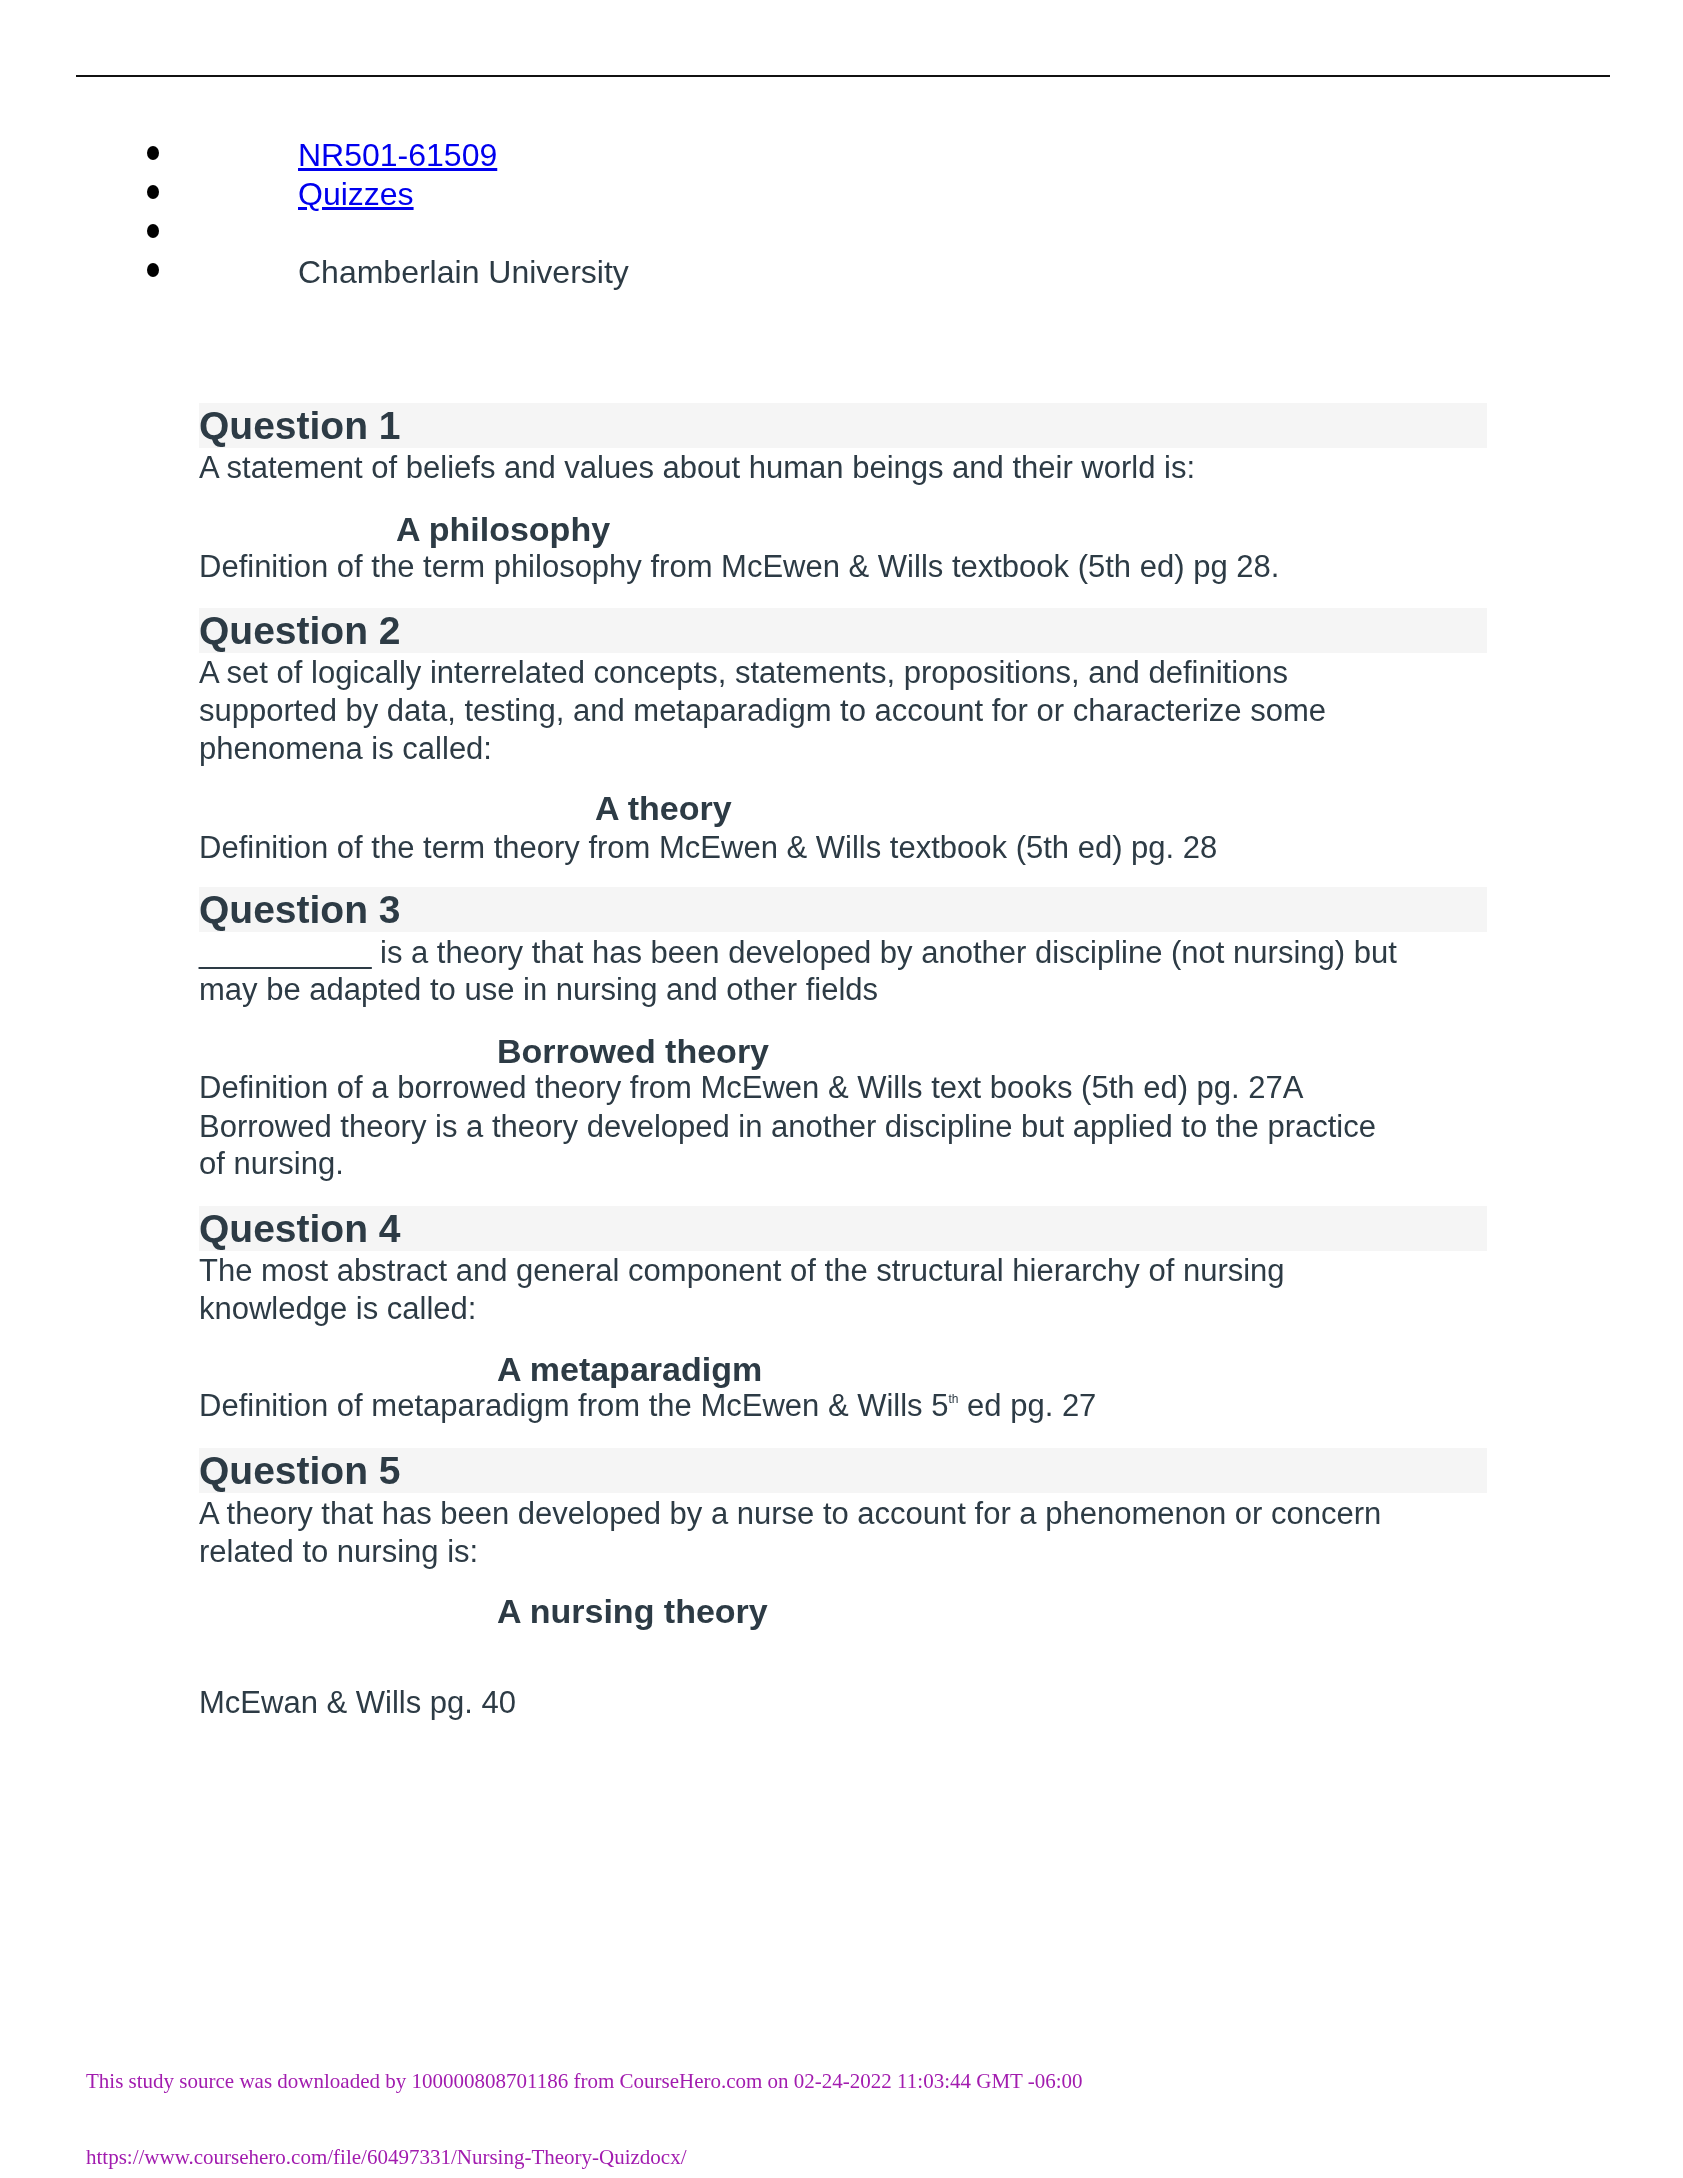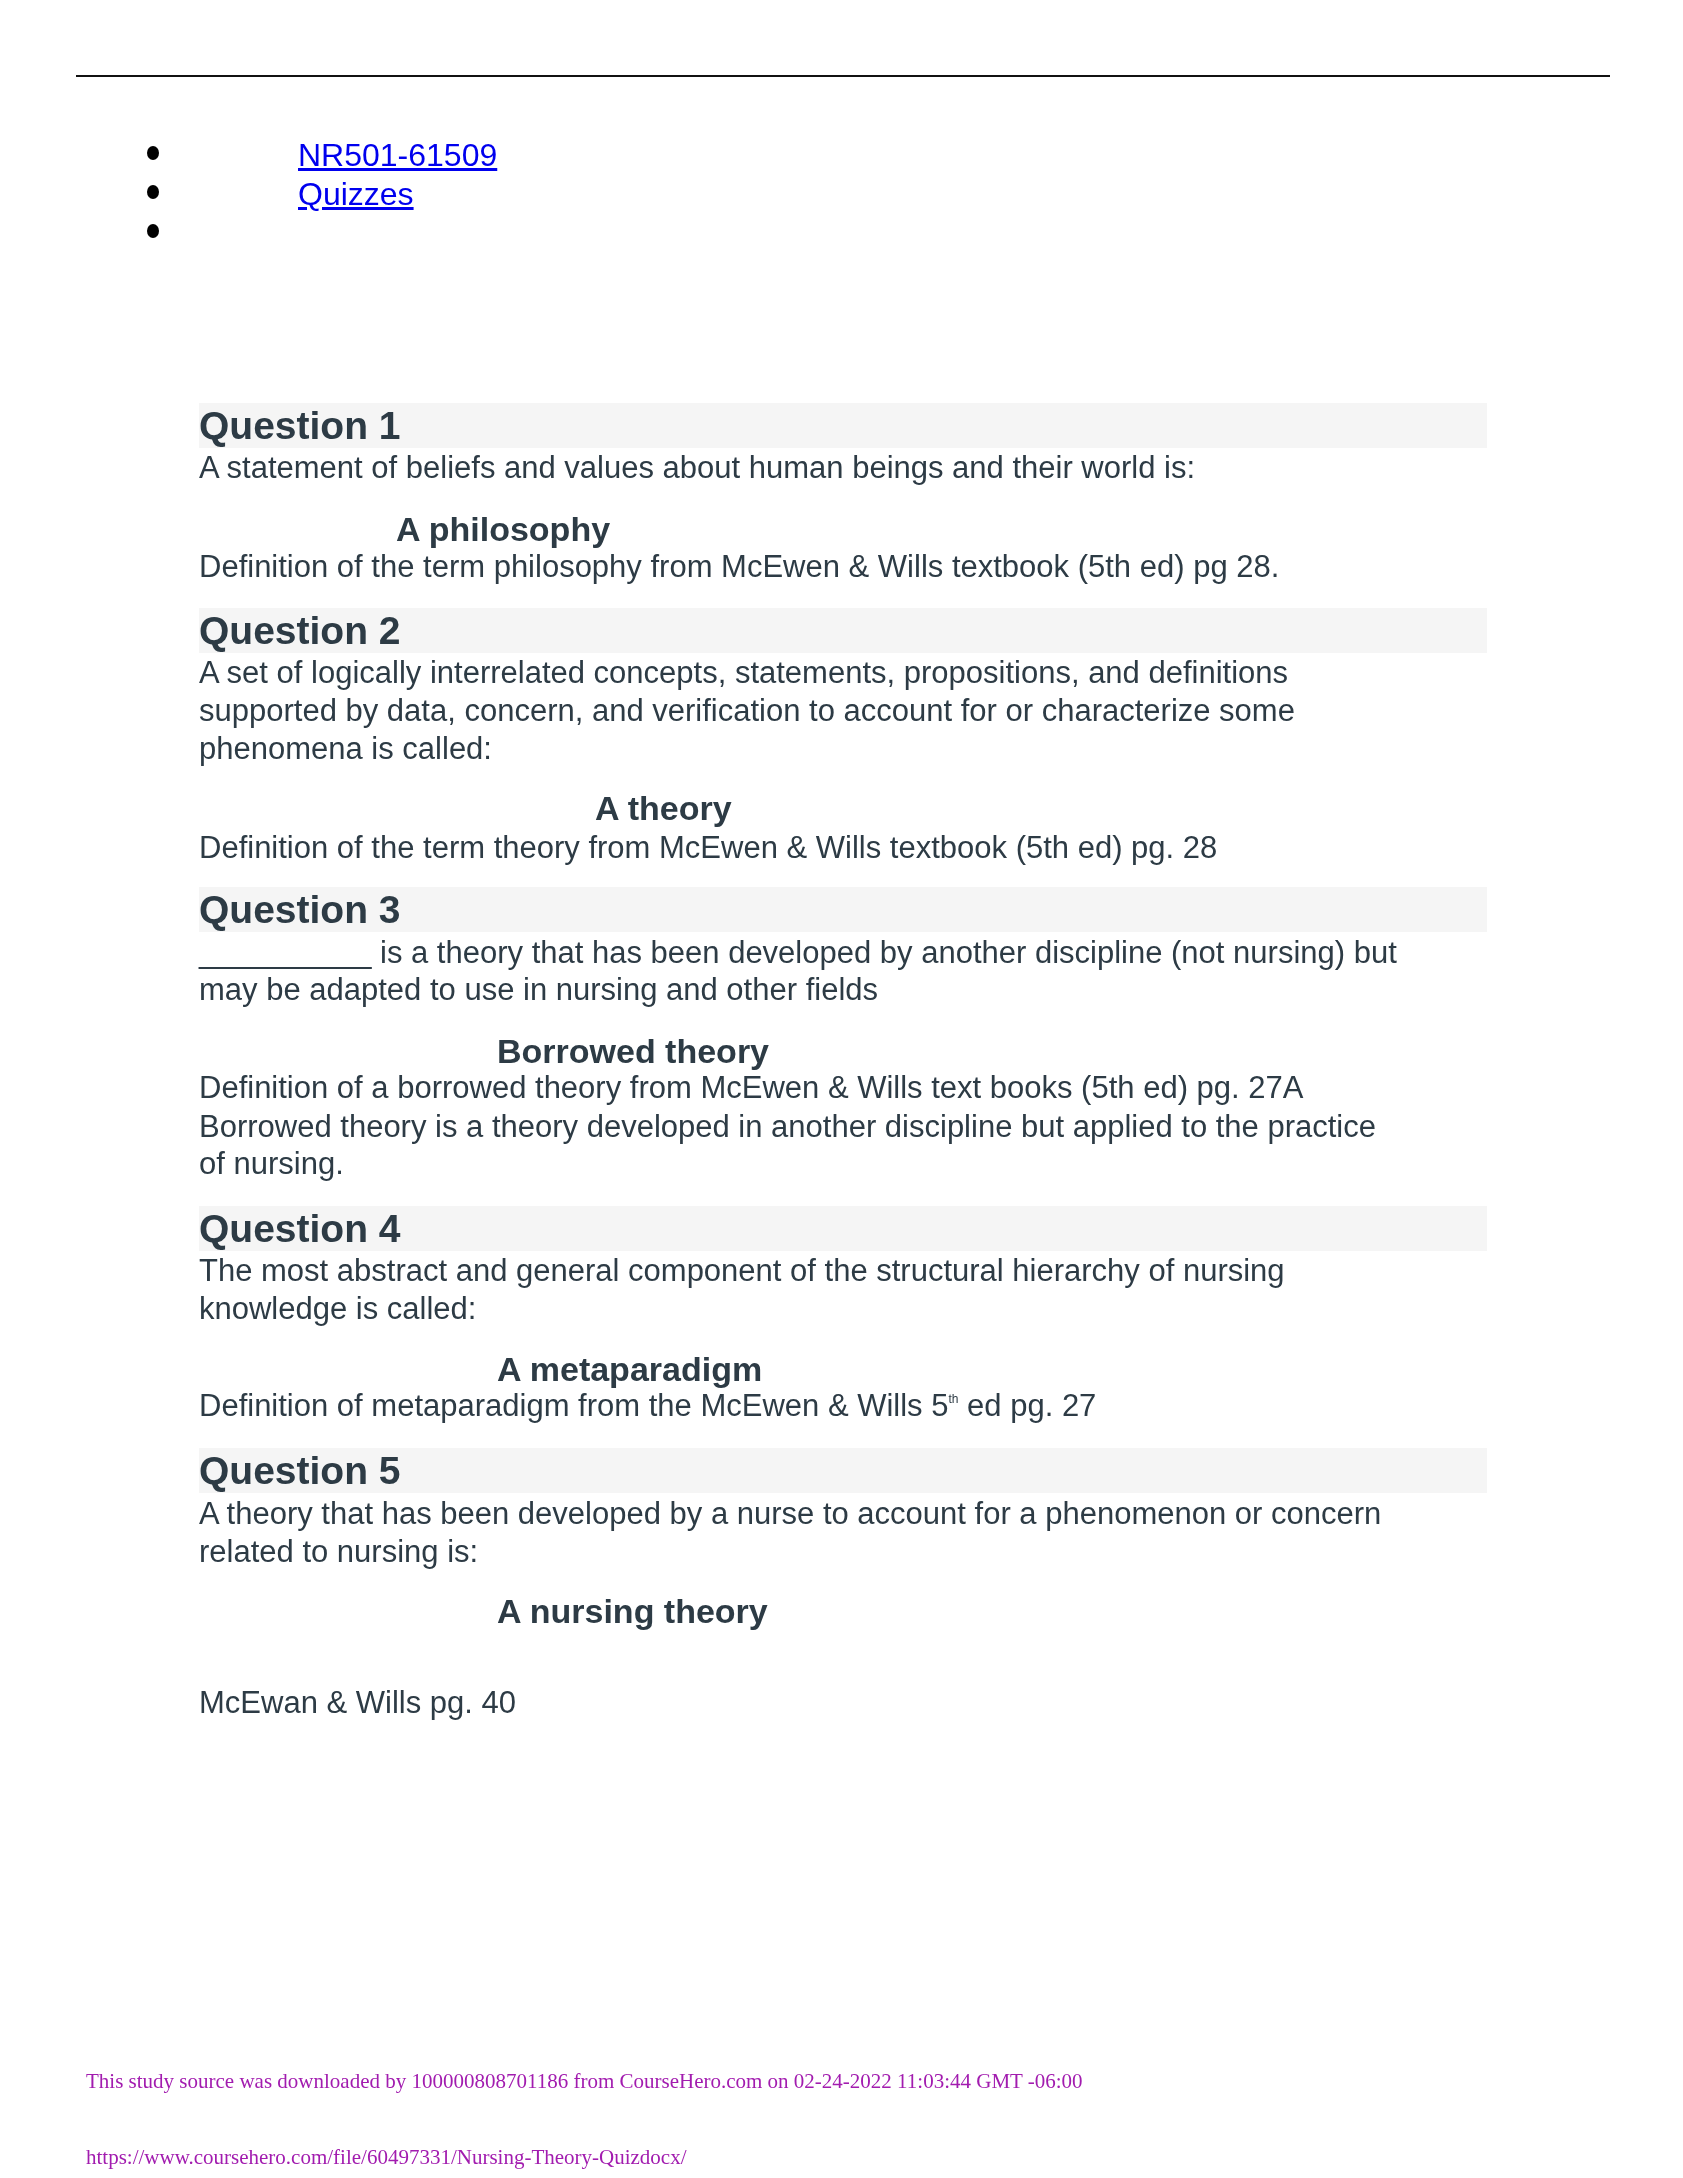--- a/index.html
+++ b/index.html
@@ -28,35 +28,39 @@
     <span class="bullet"></span>
     <a href="#">NR501-61509</a>
   </li>
   <li>
     <span class="bullet"></span>
     <a href="#">Quizzes</a>
   </li>
   <li>
     <span class="bullet"></span>
   </li>
+  <li>
+    <span class="bullet"></span>
+    <span class="plain">Chamberlain University</span>
+  </li>
 </ul>
 
 <div>
   <div class="q-band" style="top:403px;"></div>
   <div class="q-title" style="top:403px;">Question 1</div>
   <div class="txt" style="top:449px;">A statement of beliefs and values about human beings and their world is:</div>
   <div class="ans" style="left:396px; top:510px;">A philosophy</div>
   <div class="txt" style="top:548px;">Definition of the term philosophy from McEwen &amp; Wills textbook (5th ed) pg 28.</div>
 </div>
 
 <div>
   <div class="q-band" style="top:608px;"></div>
   <div class="q-title" style="top:608px;">Question 2</div>
   <div class="txt" style="top:654px;">A set of logically interrelated concepts, statements, propositions, and definitions</div>
-  <div class="txt" style="top:692px;">supported by data, concern, and verification to account for or characterize some</div>
+  <div class="txt" style="top:692px;">supported by data, testing, and metaparadigm to account for or characterize some</div>
   <div class="txt" style="top:730px;">phenomena is called:</div>
   <div class="ans" style="left:595px; top:789px;">A theory</div>
   <div class="txt" style="top:829px;">Definition of the term theory from McEwen &amp; Wills textbook (5th ed) pg. 28</div>
 </div>
 
 <div>
   <div class="q-band" style="top:887px;"></div>
   <div class="q-title" style="top:887px;">Question 3</div>
   <div class="txt" style="top:934px;">__________ is a theory that has been developed by another discipline (not nursing) but</div>
   <div class="txt" style="top:971px;">may be adapted to use in nursing and other fields</div>

